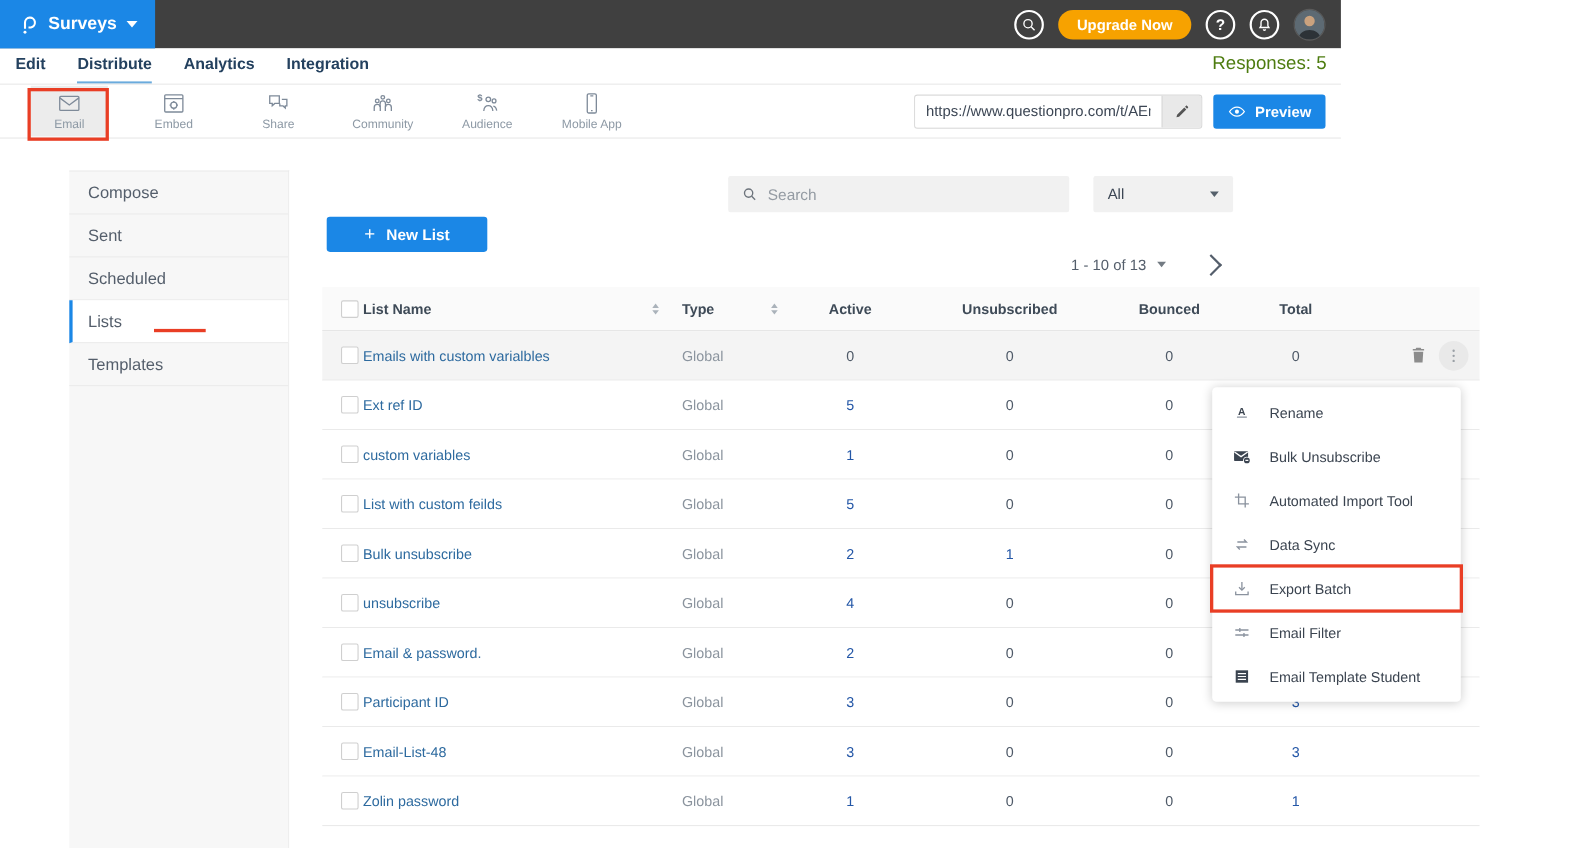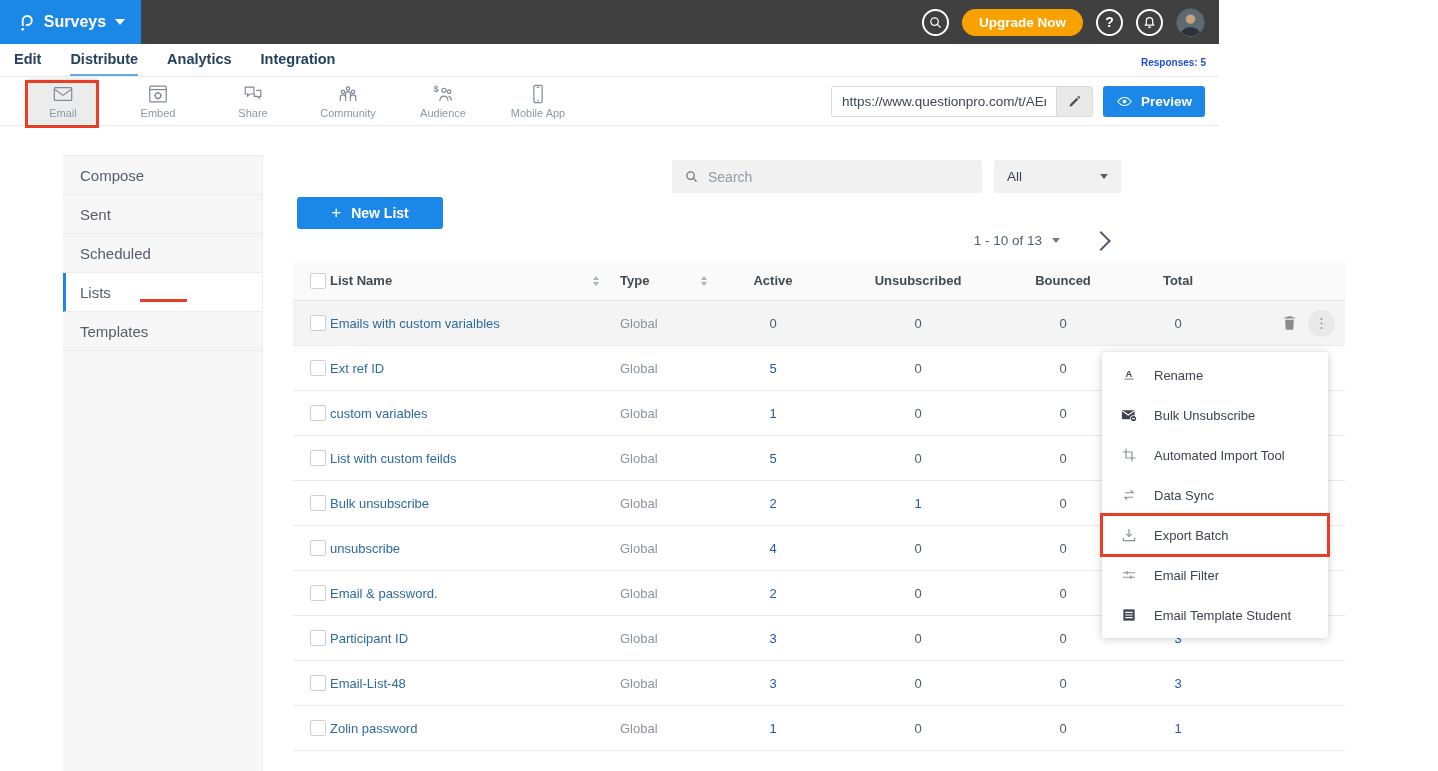--- a/index.html
+++ b/index.html
@@ -21,21 +21,21 @@
   .circle-btn { width:27px; height:27px; border:2px solid #fff; border-radius:50%; color:#fff; display:flex; align-items:center; justify-content:center; font-size:14px; font-weight:bold; cursor:pointer; background:transparent; }
   .circle-btn svg { width:15px; height:15px; stroke:#fff; fill:none; stroke-width:2; }
   .upgrade-btn { background:#f7a200; color:#fff; border:none; border-radius:14px; height:27px; padding:0 17px; font-size:13.5px; font-weight:bold; font-family:inherit; cursor:pointer; }
   .avatar { width:29px; height:29px; border-radius:50%; overflow:hidden; cursor:pointer; border:1px solid #5a5a5a; }
   .avatar svg { width:100%; height:100%; display:block; }
 
   
   .tabbar { height:32px; display:flex; align-items:flex-end; padding:0 0 0 14px; background:#fff; }
   .tab { font-size:14.5px; font-weight:bold; color:#24415f; padding:5px 0 7px; margin-right:29px; border-bottom:2px solid transparent; cursor:pointer; }
   .tab.active { border-bottom-color:#6aabdd; }
-  .responses { margin-left:auto; margin-right:13px; padding-bottom:8px; font-size:10px; font-weight:bold; color:#1d4ed8; }
+  .responses { margin-left:auto; margin-right:13px; padding-bottom:8px; font-size:17px; font-weight:normal; color:#4d7c0f; }
 
   
   .toolbar { height:50px; border-top:1px solid #e8e8e8; border-bottom:1px solid #e8e8e8; display:flex; align-items:center; padding-left:28px; position:relative; }
   .tool-item { width:70px; margin-right:25px; height:46px; display:flex; flex-direction:column; align-items:center; justify-content:center; gap:2px; color:#7e8a99; cursor:pointer; }
   .tool-item.active { background:#ececec; }
   .tool-item svg { width:22px; height:22px; stroke:currentColor; fill:none; stroke-width:1.3; }
   .tool-label { font-size:11px; color:#8d99a5; }
   .url-group { margin-left:auto; display:flex; align-items:stretch; height:31px; border:1px solid #d9d9d9; border-radius:3px; overflow:hidden; background:#fff; }
   .url-input { width:224px; border:none; outline:none; padding:0 10px; font-size:13.5px; color:#3c4654; font-family:inherit; background:#fff; }
   .url-edit { width:36px; background:#e9e9e9; border-left:1px solid #d9d9d9; display:flex; align-items:center; justify-content:center; color:#555; cursor:pointer; border-right:none; border-top:none; border-bottom:none; }
@@ -43,21 +43,21 @@
   .preview-btn { margin:0 14px 0 10px; height:31px; background:#1b87e6; color:#fff; border:none; border-radius:3px; font-size:13.5px; font-weight:bold; font-family:inherit; display:flex; align-items:center; gap:8px; padding:0 13px; cursor:pointer; }
   .preview-btn svg { width:17px; height:17px; stroke:#fff; fill:none; stroke-width:1.5; }
 
   
   .content { position:absolute; top:155px; left:63px; right:63px; bottom:0; display:flex; }
   .sidebar { width:200px; background:#f7f7f7; border-right:1px solid #ececec; border-top:1px solid #ececec; }
   .side-item { height:39px; display:flex; align-items:center; padding-left:17px; font-size:15px; color:#545e6b; border-bottom:1px solid #ececec; cursor:pointer; position:relative; }
   .side-item.active { background:#fff; border-left:3px solid #1b87e6; padding-left:14px; }
 
   .main { flex:1; background:#fff; position:relative; }
-  .search-row { position:absolute; top:5px; right:35px; display:flex; gap:12px; }
+  .search-row { position:absolute; top:5px; right:35px; display:flex; gap:22px; }
   .search-box { width:310px; height:33px; background:#f1f1f1; border-radius:2px; display:flex; align-items:center; padding:0 12px; gap:9px; color:#6d747c; }
   .search-box svg { width:15px; height:15px; stroke:#6d747c; fill:none; stroke-width:2; flex:none; }
   .search-box input { flex:1; border:none; outline:none; background:transparent; font-size:14px; color:#3c4654; font-family:inherit; }
   .search-box input::placeholder { color:#949ba3; }
   .filter-box { width:127px; height:33px; background:#f1f1f1; border-radius:2px; display:flex; align-items:center; padding:0 13px; font-size:13.5px; color:#3c4654; cursor:pointer; }
   .caret-down-g { margin-left:auto; width:0; height:0; border-left:4.5px solid transparent; border-right:4.5px solid transparent; border-top:5.5px solid #55606b; }
 
   .new-list-btn { position:absolute; top:42px; left:34px; width:146px; height:32px; background:#1b87e6; border:none; border-radius:3px; color:#fff; font-size:14px; font-weight:bold; font-family:inherit; display:flex; align-items:center; justify-content:center; gap:10px; cursor:pointer; }
   .plus-glyph { font-size:17px; font-weight:normal; }
 

